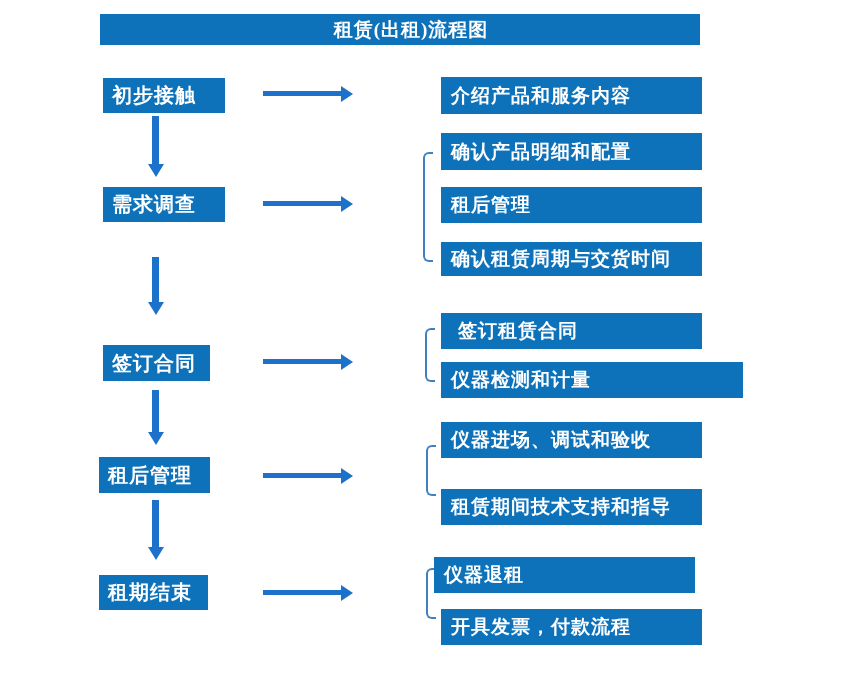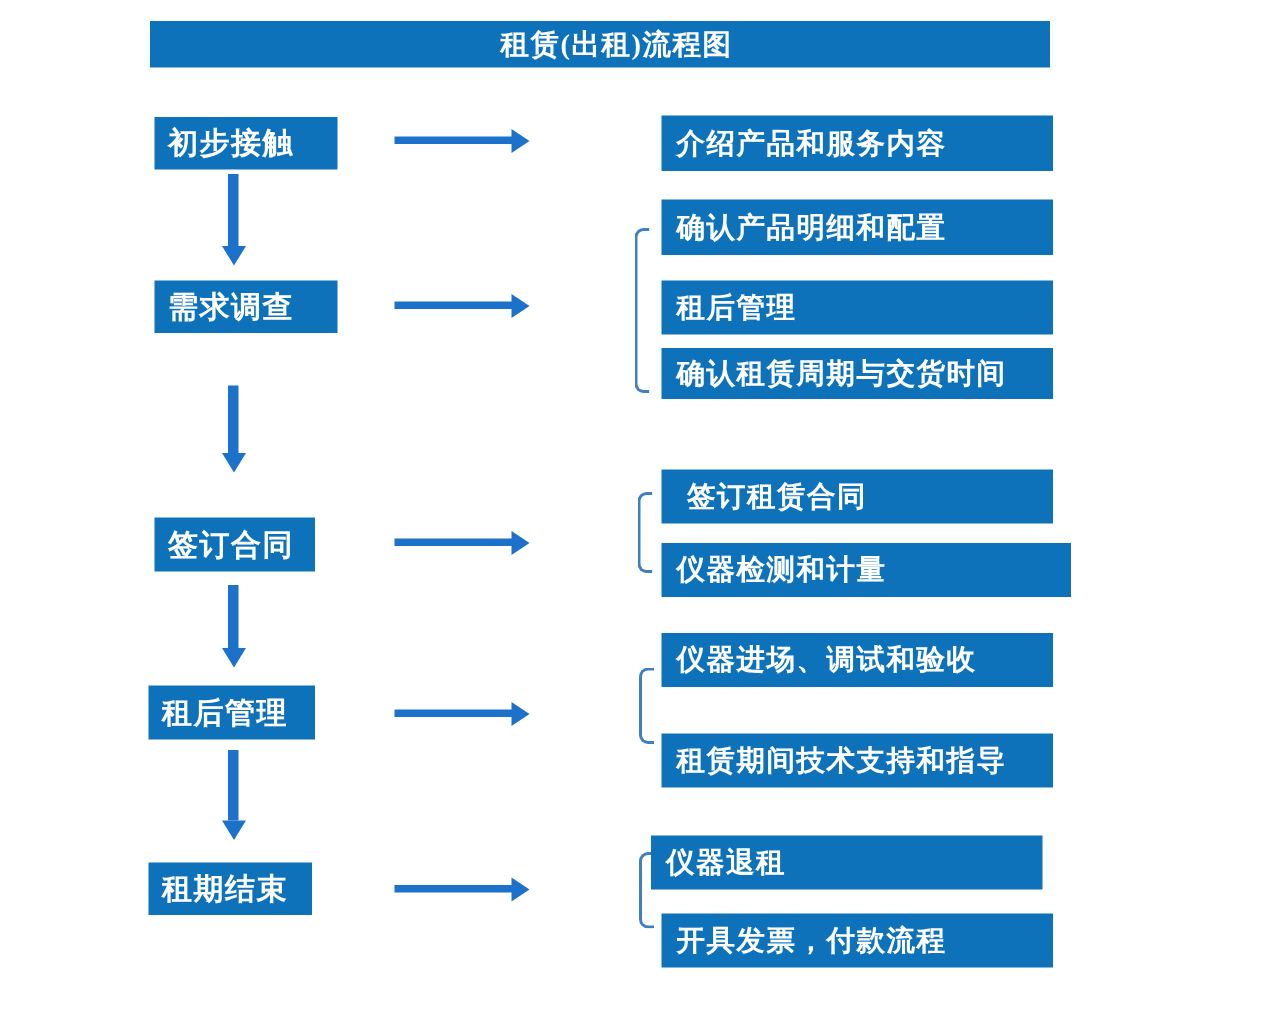--- a/index.html
+++ b/index.html
@@ -87,24 +87,24 @@
 
   <div class="bracket" style="left:423px; top:152px; height:110px;"></div>
   <div class="bracket" style="left:425px; top:328px; height:54px;"></div>
   <div class="bracket" style="left:426px; top:445px; height:51px;"></div>
   <div class="bracket" style="left:426px; top:568px; height:51px;"></div>
 
   <div class="box sub" style="left:441px; top:77px;  width:261px; height:37px;">介绍产品和服务内容</div>
 
   <div class="box sub" style="left:441px; top:133px; width:261px; height:37px;">确认产品明细和配置</div>
   <div class="box sub" style="left:441px; top:187px; width:261px; height:36px;">租后管理</div>
-  <div class="box sub" style="left:441px; top:232px; width:261px; height:34px;">确认租赁周期与交货时间</div>
+  <div class="box sub" style="left:441px; top:242px; width:261px; height:34px;">确认租赁周期与交货时间</div>
 
   <div class="box sub" style="left:441px; top:313px; width:261px; height:36px;padding-left:17px;">签订租赁合同</div>
-  <div class="box sub" style="left:441px; top:362px; width:273px; height:36px;">仪器检测和计量</div>
+  <div class="box sub" style="left:441px; top:362px; width:302px; height:36px;">仪器检测和计量</div>
 
   <div class="box sub" style="left:441px; top:422px; width:261px; height:36px;">仪器进场、调试和验收</div>
   <div class="box sub" style="left:441px; top:489px; width:261px; height:36px;">租赁期间技术支持和指导</div>
 
   <div class="box sub" style="left:434px; top:557px; width:261px; height:36px;">仪器退租</div>
   <div class="box sub" style="left:441px; top:609px; width:261px; height:36px;font-family:Liberation Serif, serif;">开具发票，付款流程</div>
 
 </div>
 
 </body></html>

